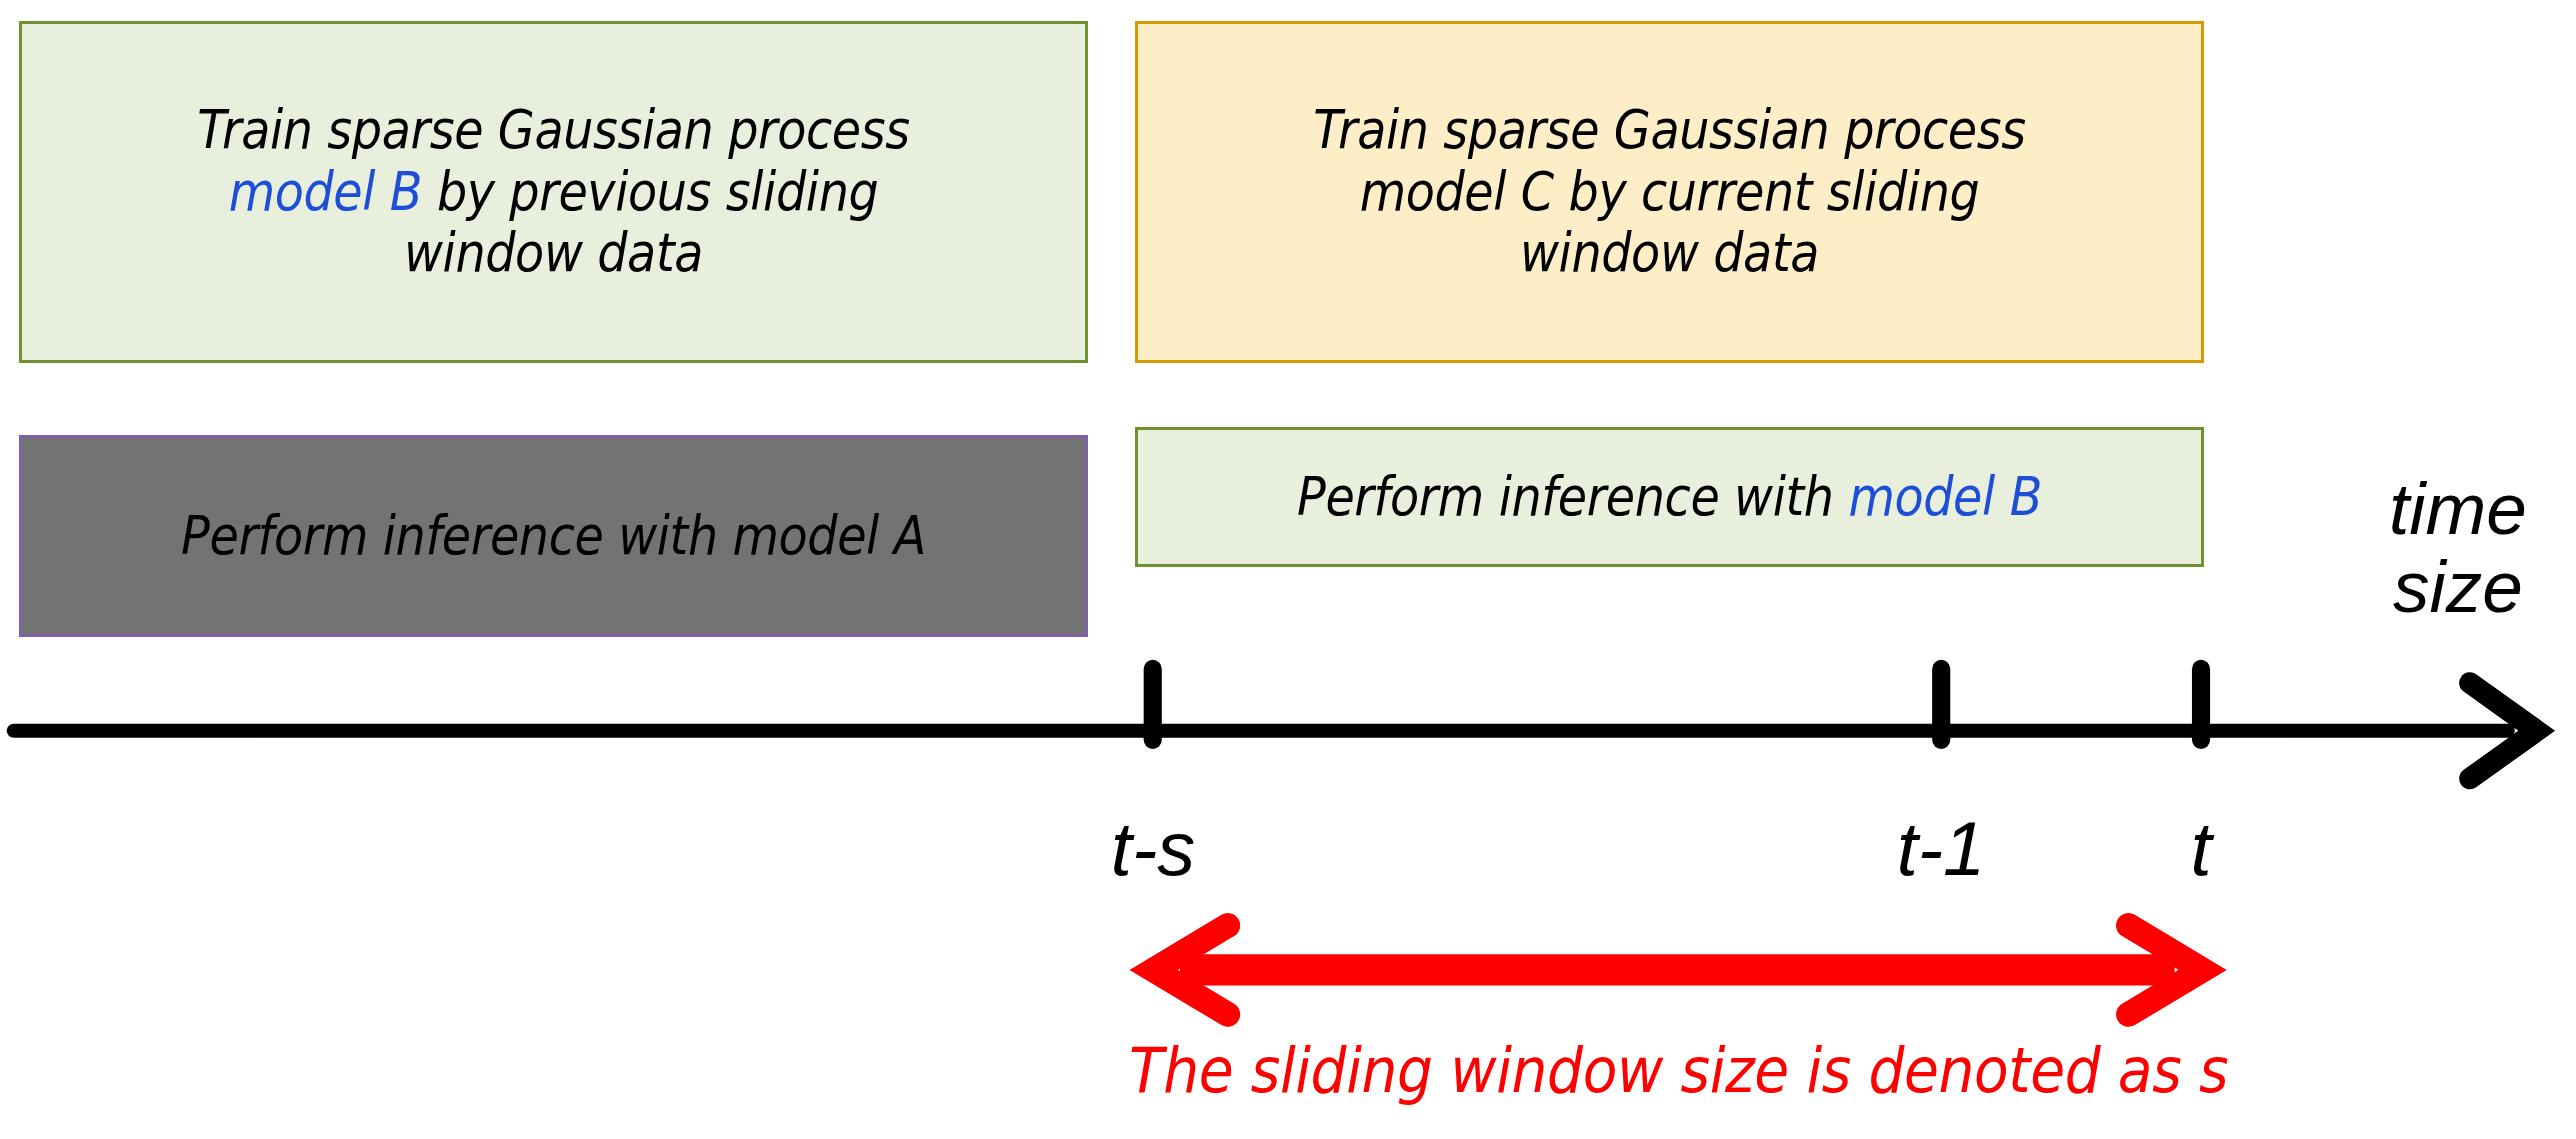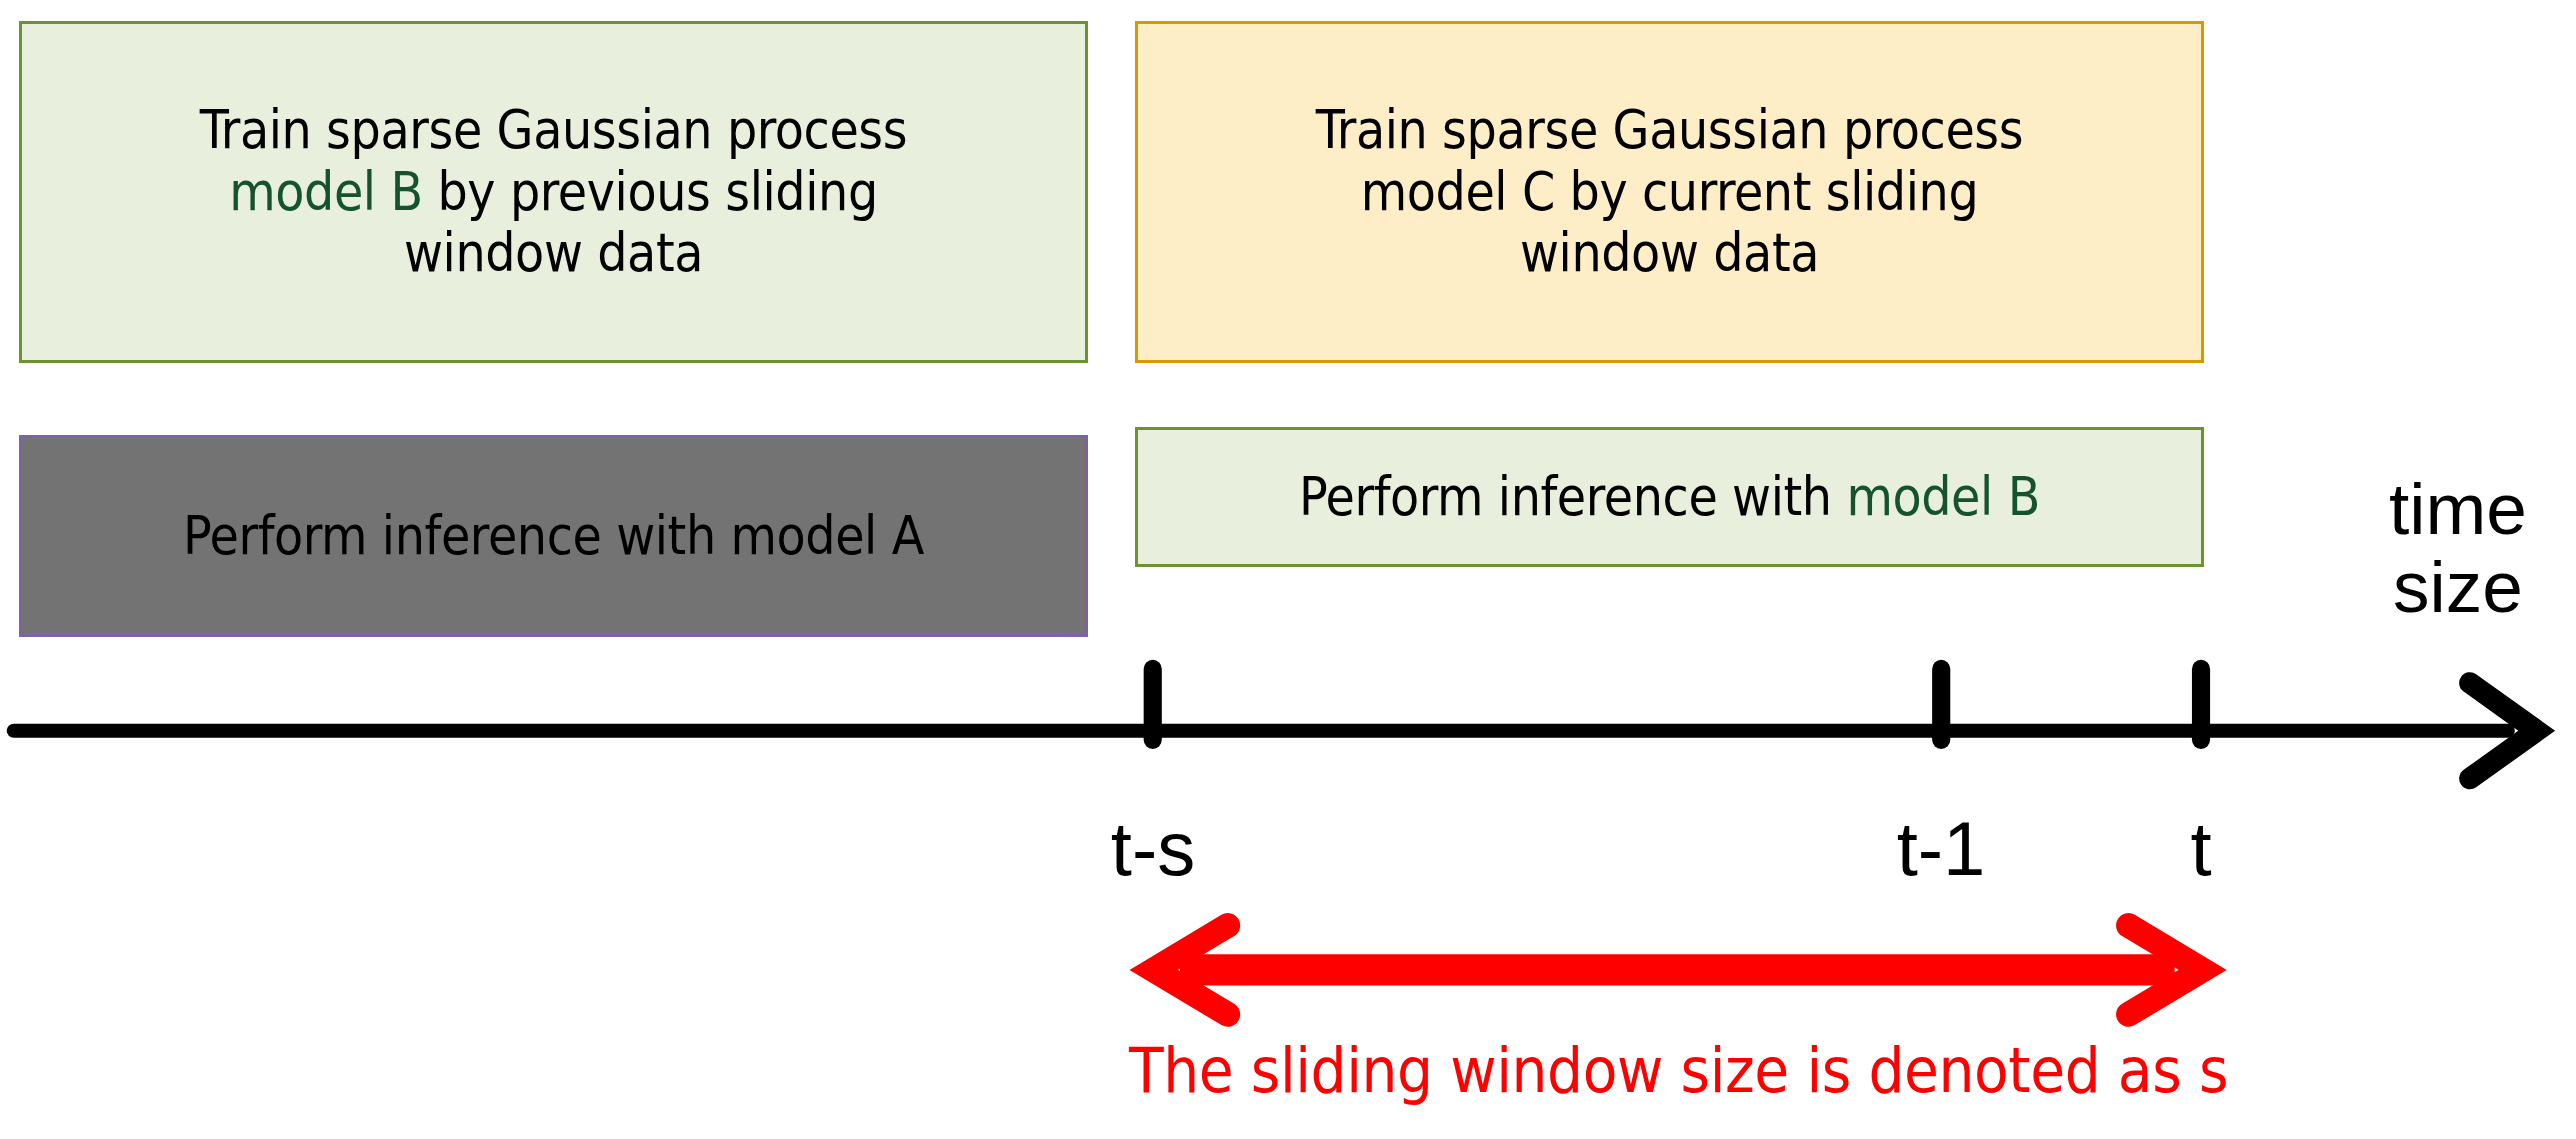--- a/index.html
+++ b/index.html
@@ -10,20 +10,21 @@
   }
   body {
     font-family: "Liberation Sans", sans-serif;
   }
   #canvas {
     position: relative;
     width: 2576px;
     height: 1139px;
     background: #ffffff;
     overflow: hidden;
+    font-style: italic;
   }
 
   
   .pbox {
     position: absolute;
     box-sizing: border-box;
     border-style: solid;
     border-width: 3.3px;
     display: flex;
     align-items: center;
@@ -51,21 +52,21 @@
     left: 19px;  top: 435px; width: 1069px; height: 202px;
     background: #737373; border-color: #7f61a8;
     font-size: 53px;
   }
   #box-infer-b {
     left: 1135px; top: 427px; width: 1069px; height: 140px;
     background: #e8efdd; border-color: #6f9231;
     font-size: 53px;
   }
 
-  .hl { color: #14532d; }
+  .hl { color: #1d4ed8; }
 
   
   #time-axis-svg {
     position: absolute;
     left: 0; top: 0;
     width: 2576px; height: 1139px;
     pointer-events: none;
   }
 
   

